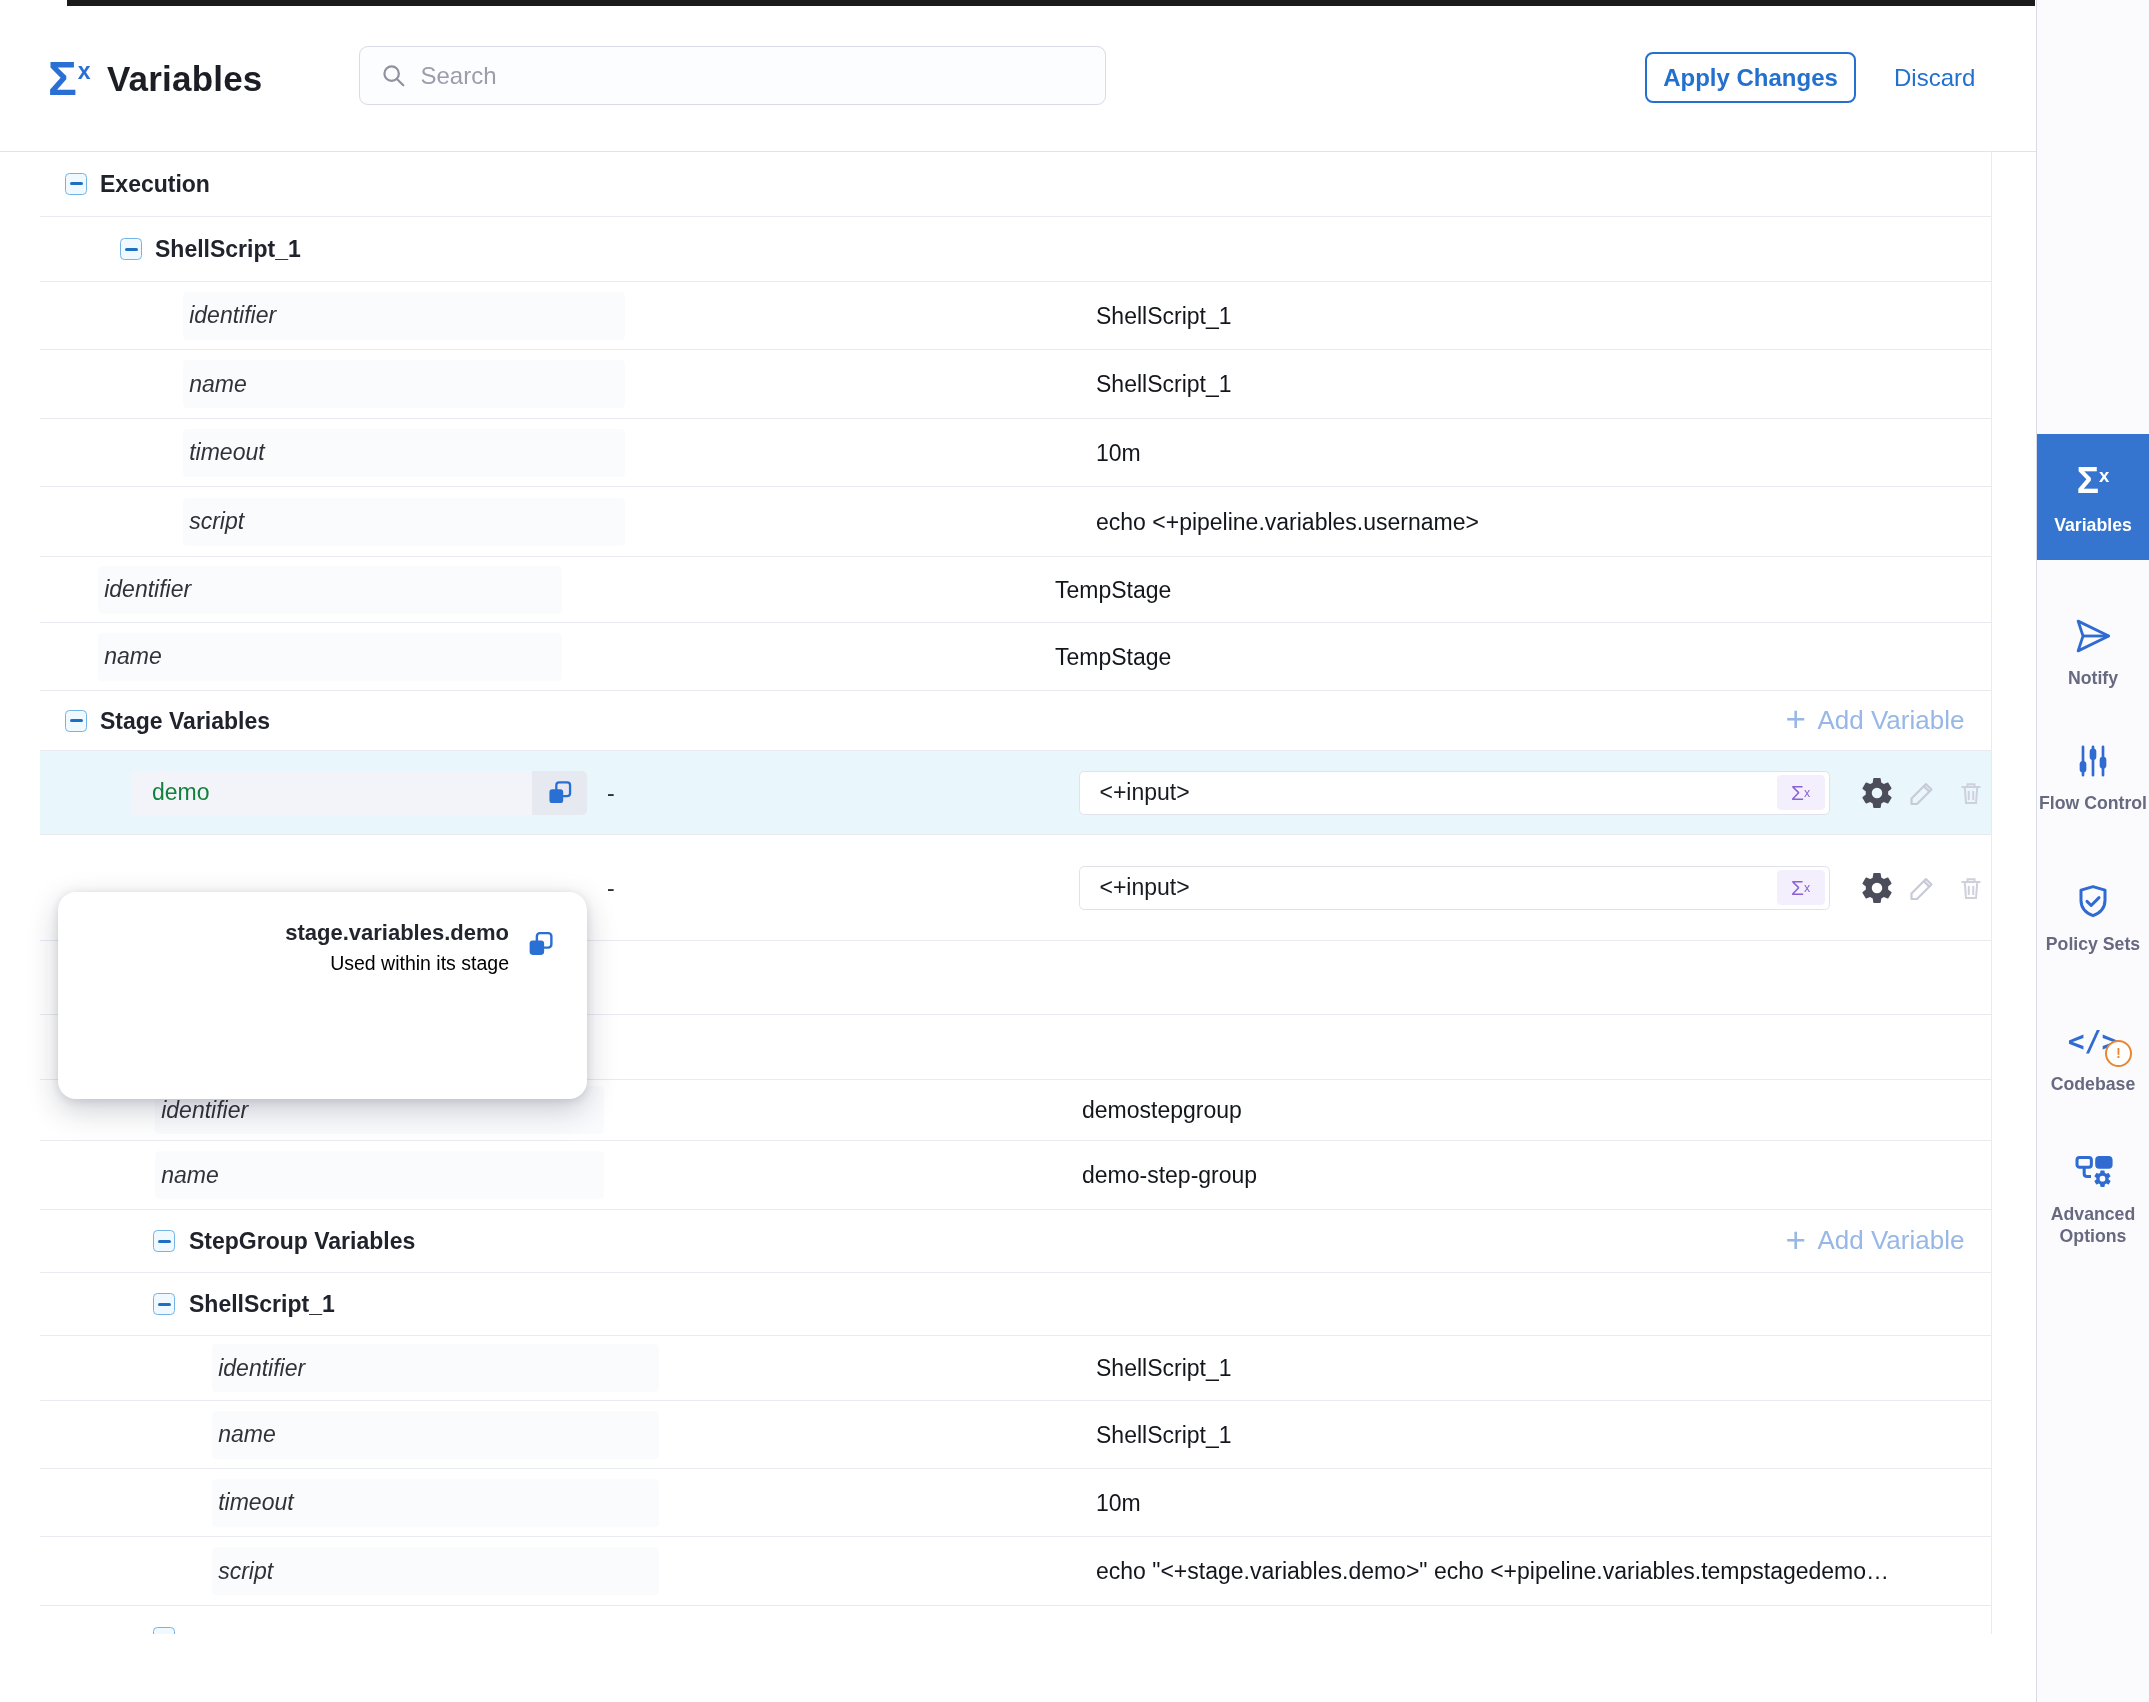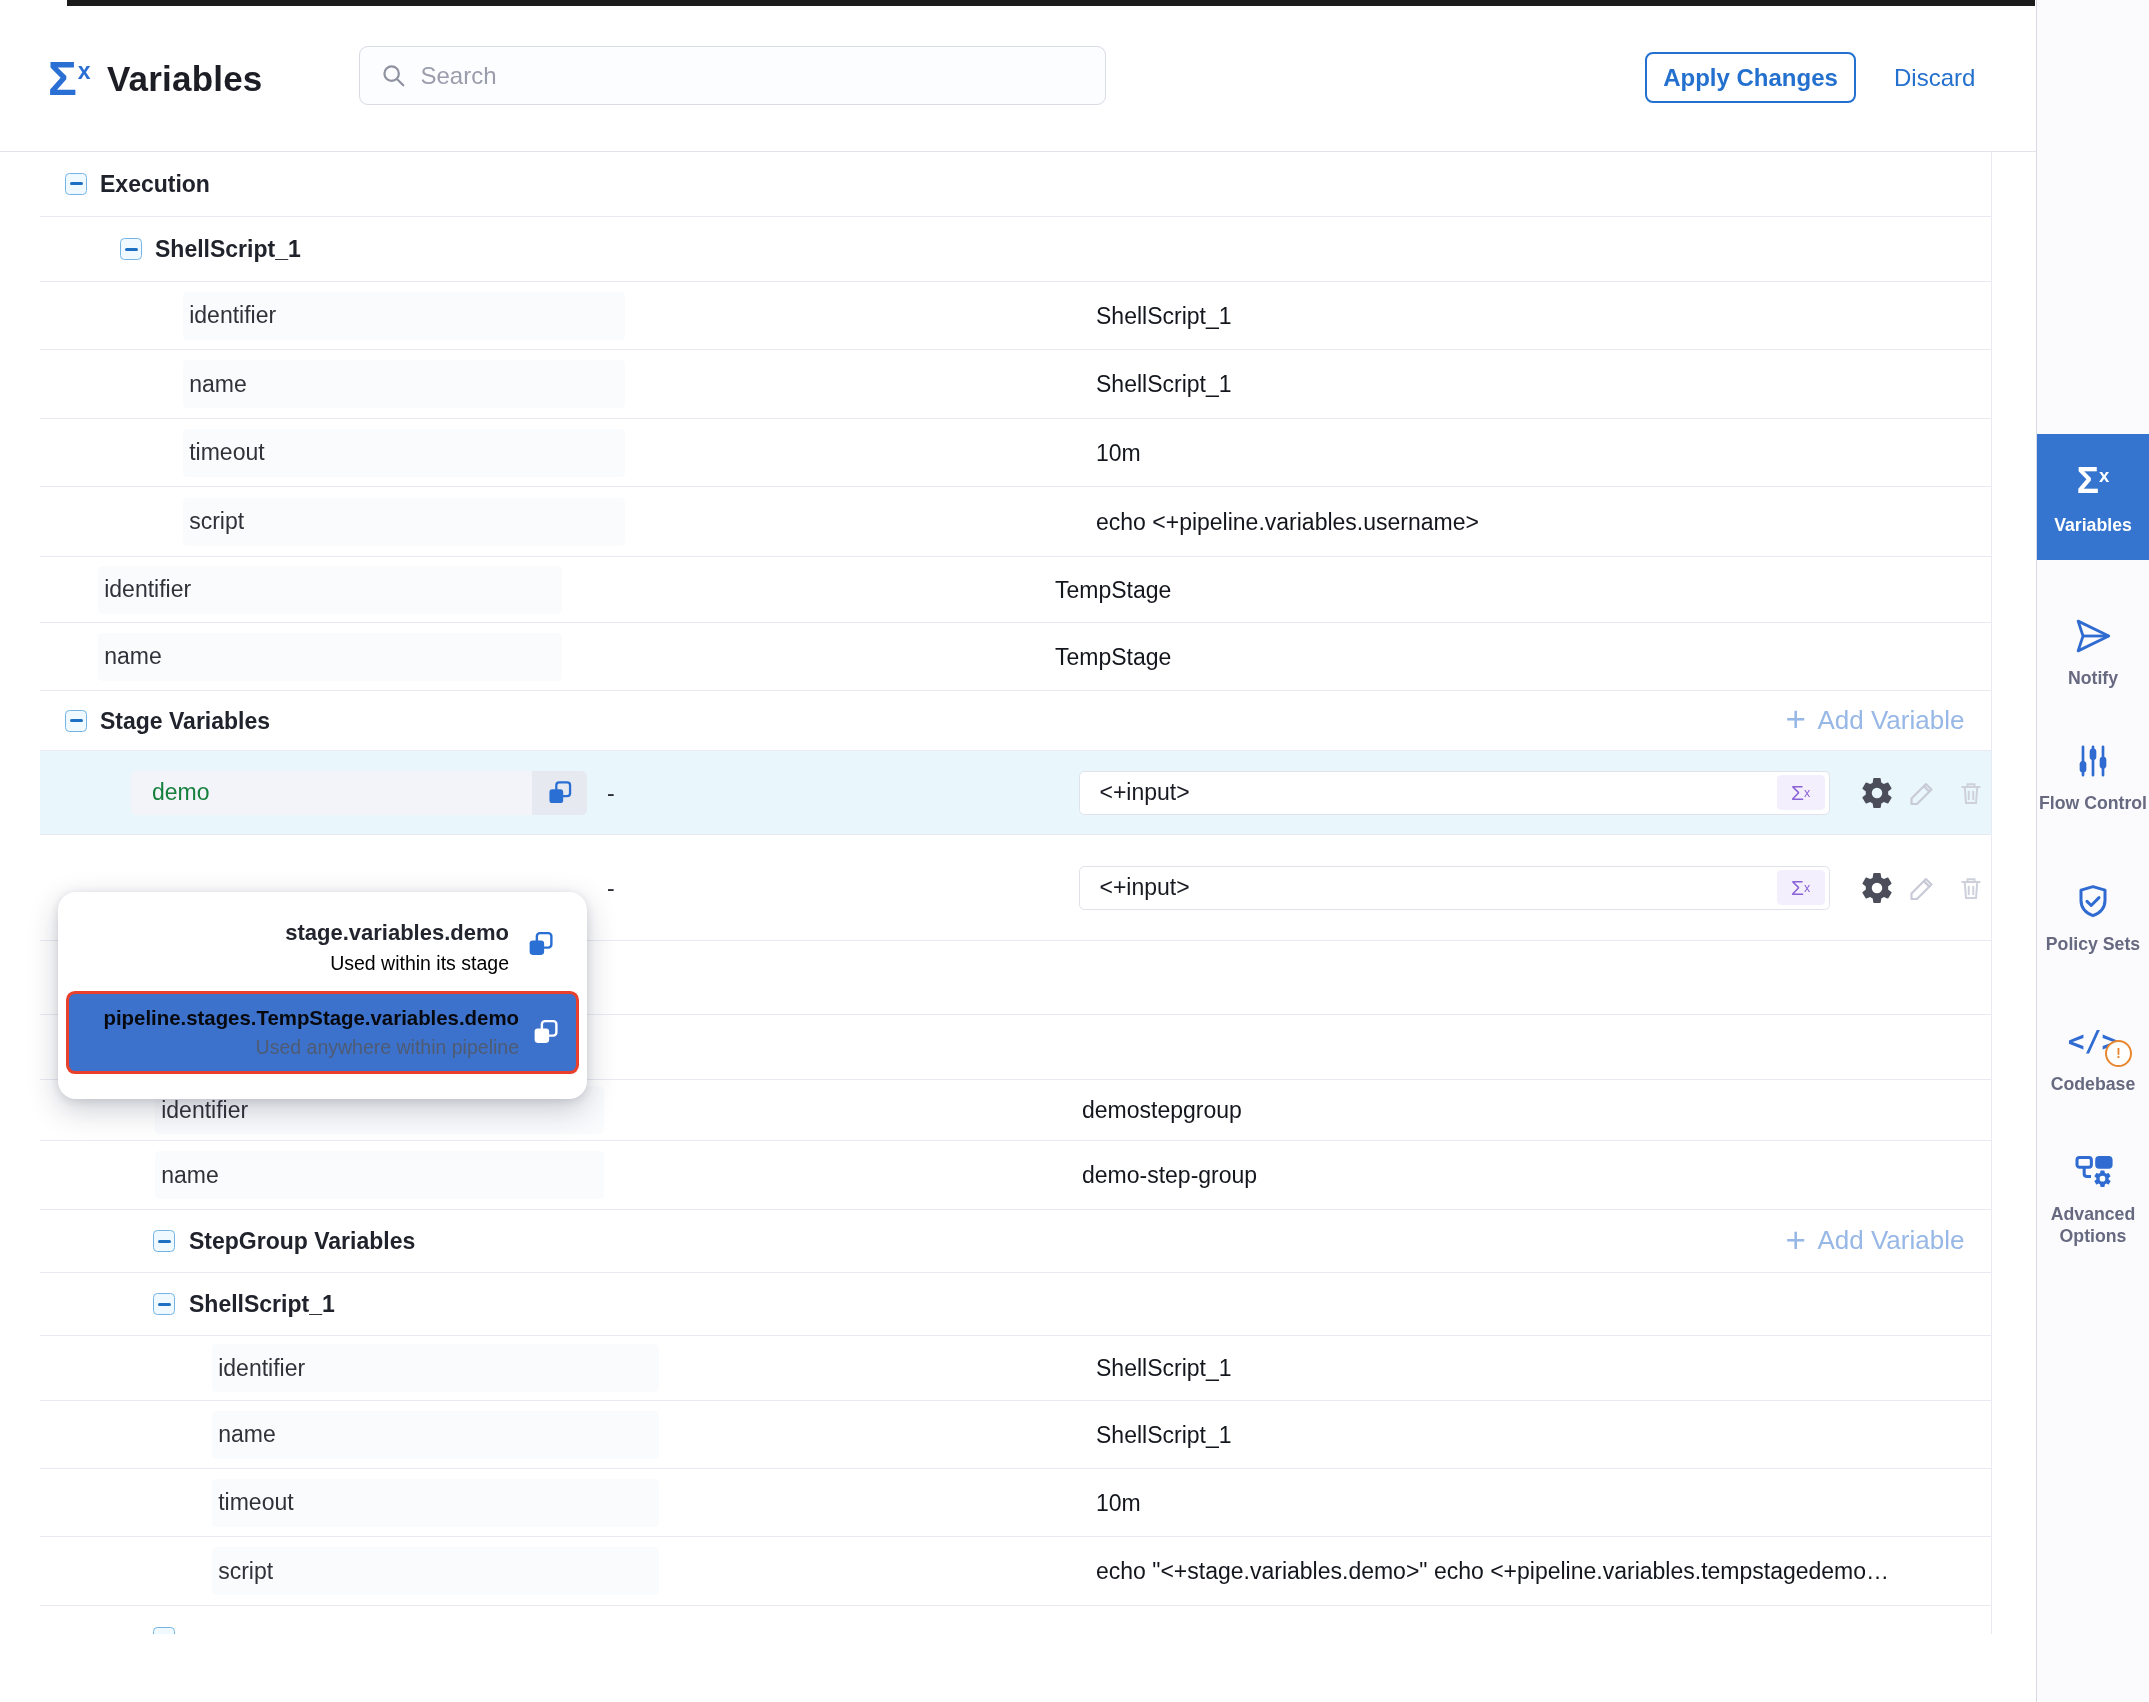--- a/index.html
+++ b/index.html
@@ -30,21 +30,21 @@
   .table{position:absolute;left:40px;top:145px;width:1951px;border-right:1.8px solid #eaebf2;}
   .row{position:relative;border-bottom:1.8px solid #e9eaf1;box-sizing:border-box;}
   .row.hl{background:#e9f6fc;}
   .row.hl2{background:#ecf8fd;}
   .colbtn{position:absolute;top:50%;transform:translateY(-50%);width:22px;height:22px;box-sizing:border-box;
           border:1.8px solid #74b4e4;border-radius:4.4px;background:#f0f9ff;cursor:pointer;}
   .colbtn::after{content:"";position:absolute;left:3.5px;right:3.5px;top:50%;height:2.7px;margin-top:-1.3px;
           background:#1d6fc4;border-radius:1.8px;}
   .glabel{position:absolute;top:50%;transform:translateY(-50%);font-size:23px;font-weight:600;color:#21232c;white-space:nowrap;}
   .fcell{position:absolute;top:50%;transform:translateY(-50%);height:48px;background:#fafbfd;border-radius:4.4px;
-         display:flex;align-items:center;padding-left:6.2px;box-sizing:border-box;font-size:23px;color:#303239;white-space:nowrap;}
+         display:flex;align-items:center;padding-left:6.2px;box-sizing:border-box;font-size:23px;color:#303239;white-space:nowrap;font-style:italic;}
   .fval{position:absolute;top:50%;transform:translateY(-50%);font-size:23px;color:#14161d;white-space:nowrap;}
   .addvar{position:absolute;right:26.6px;top:50%;transform:translateY(-50%);display:flex;align-items:center;gap:11.5px;
          color:#97b7e6;font-size:26px;font-weight:500;cursor:pointer;}
   .addvar .plus{font-size:35px;font-weight:400;line-height:1;margin-top:-3.5px;}
   
   .vname{position:absolute;left:91px;top:50%;transform:translateY(-50%);width:401px;height:44px;background:#f3f4f9;
          border-radius:5.3px 0 0 5.3px;display:flex;align-items:center;padding-left:21px;box-sizing:border-box;
          font-size:23px;color:#15803d;}
   .vcopy{position:absolute;left:492px;top:50%;transform:translateY(-50%);width:55px;height:44px;background:#e7e9f1;
          border-radius:0 5.3px 5.3px 0;display:flex;align-items:center;justify-content:center;color:#2a6fd3;cursor:pointer;}
@@ -281,32 +281,20 @@
           <span class="ptitle">stage.variables.demo</span>
         </div>
       <div class="psub">Used within its stage</div>
       <span class="picon">
         <svg width="29" height="29" viewBox="0 0 24 24">
             <rect x="9" y="3" width="12" height="12" rx="2.5" fill="none" stroke="currentColor" stroke-width="2"></rect>
             <rect x="3" y="9" width="12" height="12" rx="2.5" fill="currentColor"></rect>
           </svg>
       </span>
     </div>
-    <div class="pitem sel">
-      <div class="pline">
-          <span class="ptitle">pipeline.stages.TempStage.variables.demo</span>
-        </div>
-      <div class="psub">Used anywhere within pipeline</div>
-      <span class="picon">
-        <svg width="29" height="29" viewBox="0 0 24 24">
-            <rect x="9" y="3" width="12" height="12" rx="2.5" fill="none" stroke="currentColor" stroke-width="2"></rect>
-            <rect x="3" y="9" width="12" height="12" rx="2.5" fill="currentColor"></rect>
-          </svg>
-      </span>
-    </div>
   </div>
 
   <div class="sb">
     <div class="sbitem active" style="top:434px">
       <span class="sbicon sigicon">
           <span><span>Σ</span><sup>x</sup></span>
         </span>
       <span>Variables</span>
     </div>
     <div class="sbitem" style="top:614px">

